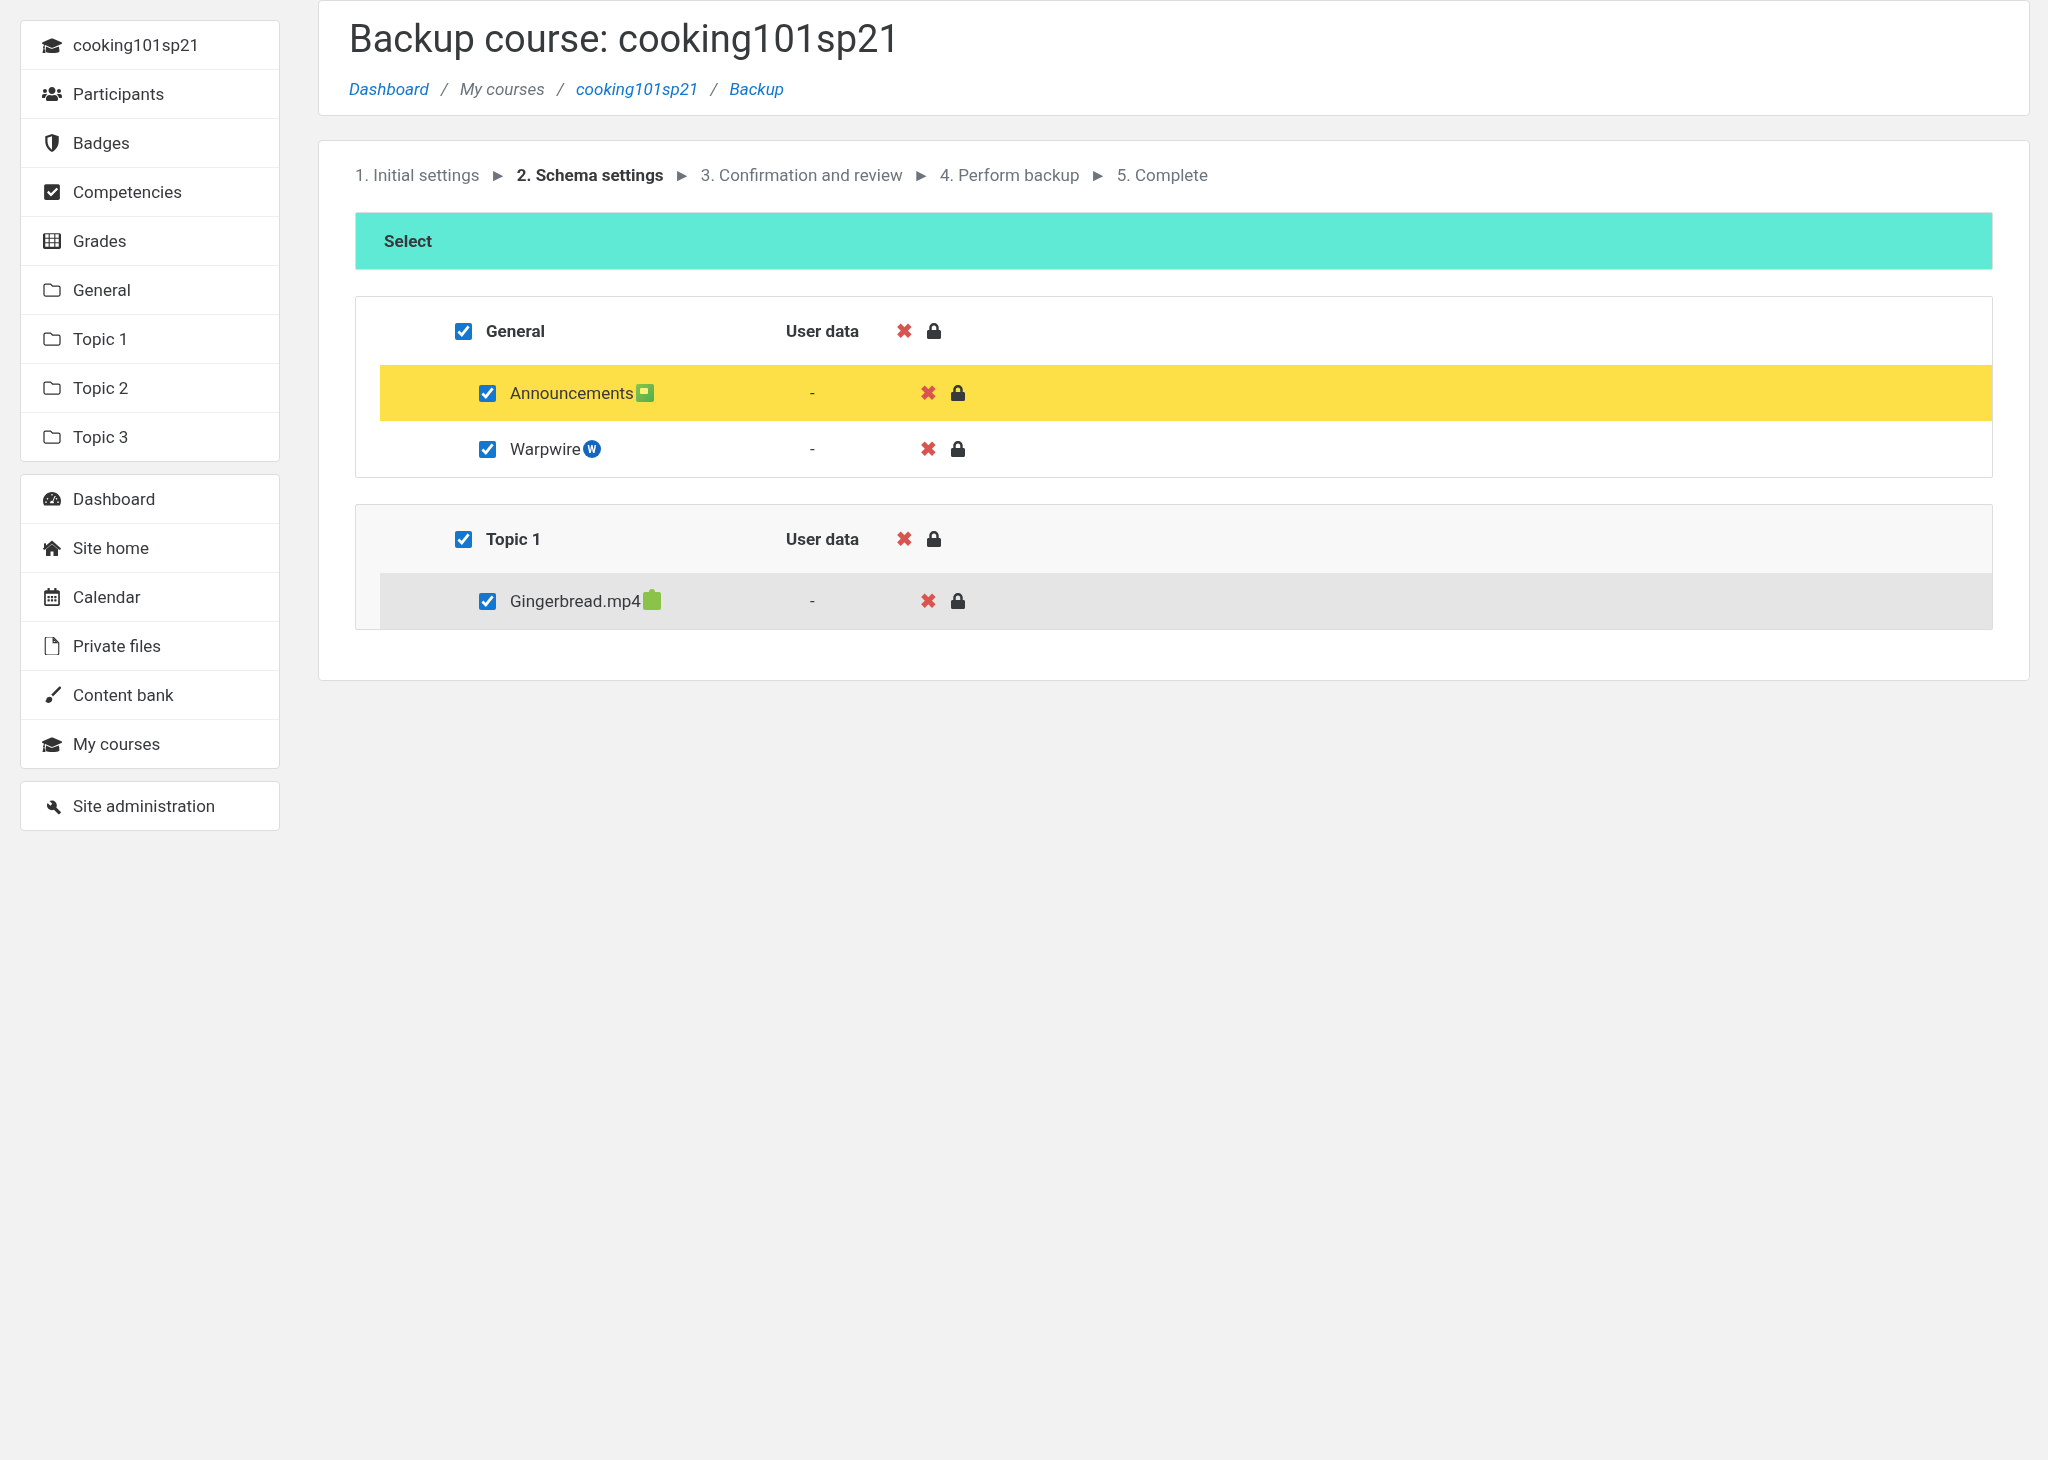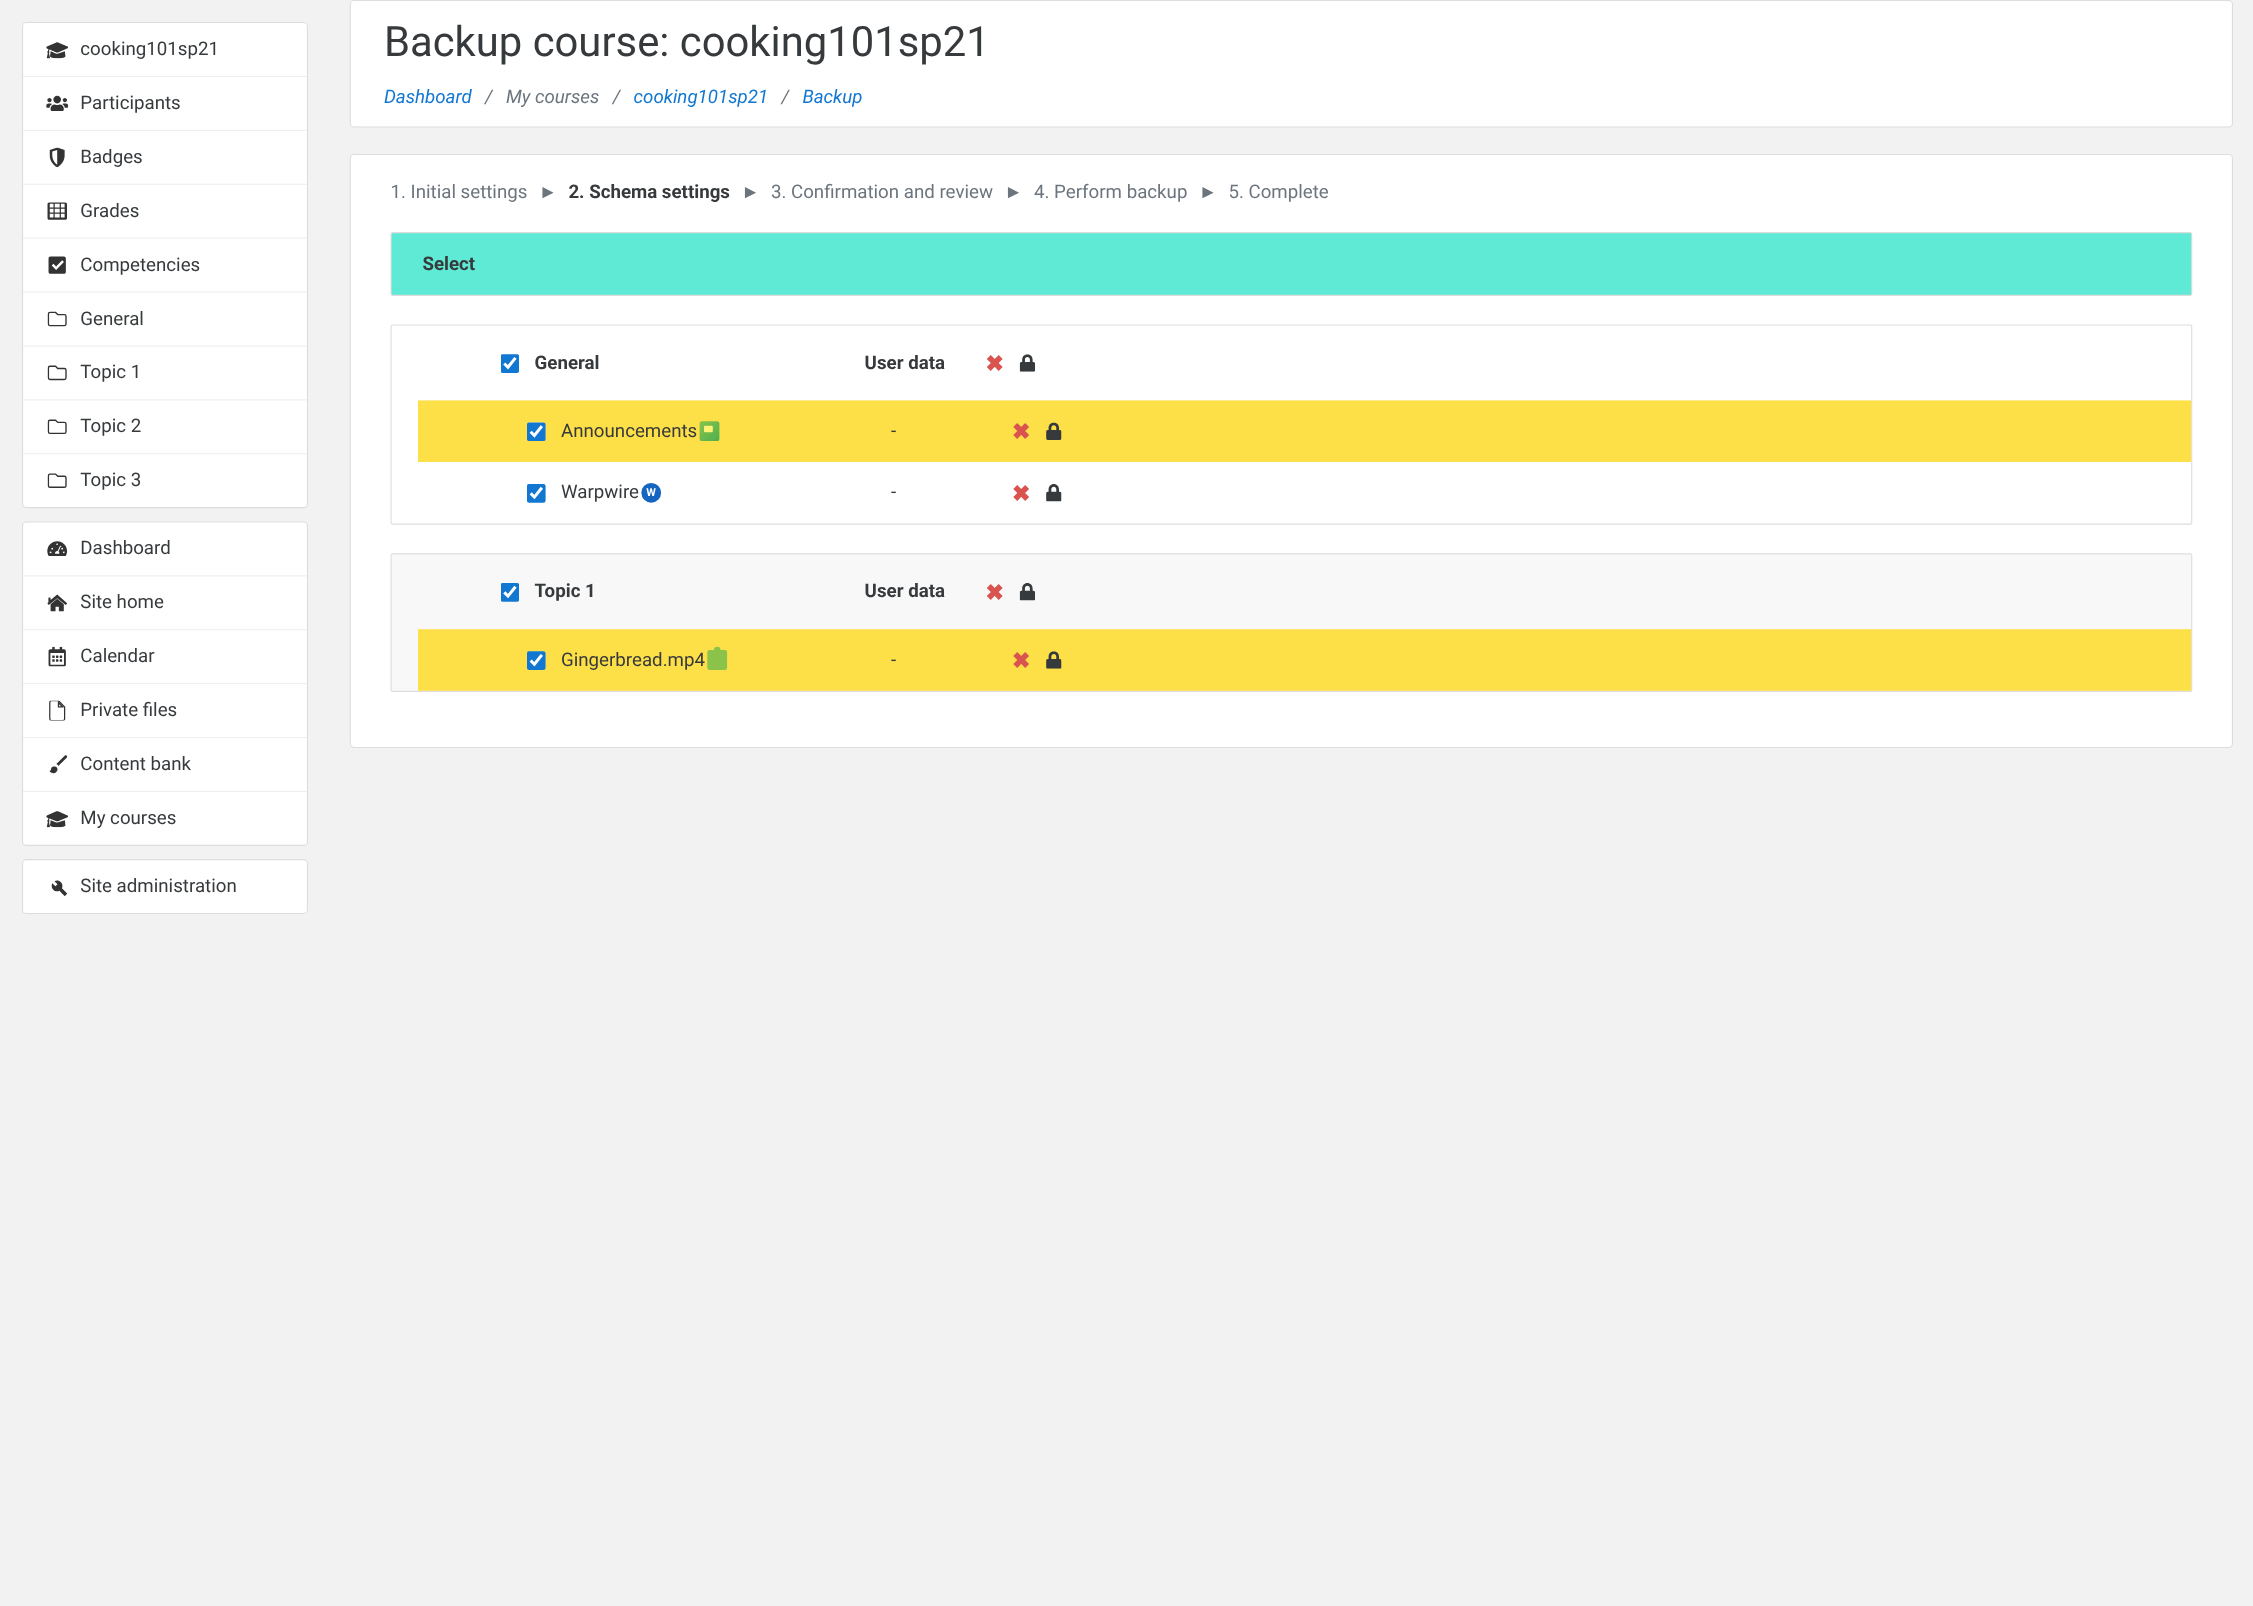--- a/index.html
+++ b/index.html
@@ -72,33 +72,33 @@
       <div class="nav-item">
         <span class="icon">
             <svg width="18" height="18" viewBox="0 0 512 512" fill="currentColor">
               <path d="M256 0l192 64v144c0 132-86 255-192 304C150 463 64 340 64 208V64L256 0zm0 66L128 109v99c0 99 55 192 128 238V66z"></path>
             </svg>
           </span>
         <span>Badges</span>
       </div>
       <div class="nav-item">
         <span class="icon">
+            <svg width="18" height="18" viewBox="0 0 448 512" fill="currentColor">
+              <path d="M400 32H48C22 32 0 54 0 80v352c0 26 22 48 48 48h352c26 0 48-22 48-48V80c0-26-22-48-48-48zM195 381L82 268l45-45 68 68 158-158 45 45L195 381z"></path>
+            </svg>
+          </span>
+        <span>Competencies</span>
+      </div>
+      <div class="nav-item">
+        <span class="icon">
             <svg width="18" height="18" viewBox="0 0 512 512" fill="currentColor">
               <path d="M464 32H48C22 32 0 54 0 80v352c0 27 22 48 48 48h416c27 0 48-21 48-48V80c0-26-21-48-48-48zM160 416H64v-96h96v96zm0-128H64v-96h96v96zm0-128H64V64h96v96zm160 256H192v-96h128v96zm0-128H192v-96h128v96zm0-128H192V64h128v96zm128 256h-96v-96h96v96zm0-128h-96v-96h96v96zm0-128h-96V64h96v96z"></path>
             </svg>
           </span>
         <span>Grades</span>
-      </div>
-      <div class="nav-item">
-        <span class="icon">
-            <svg width="18" height="18" viewBox="0 0 448 512" fill="currentColor">
-              <path d="M400 32H48C22 32 0 54 0 80v352c0 26 22 48 48 48h352c26 0 48-22 48-48V80c0-26-22-48-48-48zM195 381L82 268l45-45 68 68 158-158 45 45L195 381z"></path>
-            </svg>
-          </span>
-        <span>Competencies</span>
       </div>
       <div class="nav-item">
         <span class="icon">
             <svg width="18" height="16" viewBox="0 0 512 512" fill="none" stroke="currentColor" stroke-width="40">
               <path d="M464 128H272l-64-64H48C22 64 0 86 0 112v288c0 27 22 48 48 48h416c27 0 48-21 48-48V176c0-26-21-48-48-48z"></path>
             </svg>
           </span>
         <span>General</span>
       </div>
       <div class="nav-item">
@@ -288,21 +288,21 @@
           <div class="status-cell">
             <span class="x-icon">✖</span>
             <span class="lock-icon">
                 <svg width="14" height="16" viewBox="0 0 448 512" fill="currentColor">
                   <path d="M400 224h-24v-72C376 68 308 0 224 0S72 68 72 152v72H48c-27 0-48 22-48 48v192c0 27 21 48 48 48h352c27 0 48-21 48-48V272c0-26-21-48-48-48zm-104 0H152v-72c0-40 32-72 72-72s72 32 72 72v72z"></path>
                 </svg>
               </span>
           </div>
         </div>
         <div style="padding-left:24px;">
-          <div class="row" style="background:#fde047">
+          <div class="row" style="background:#e5e5e5">
             <div class="chk-cell">
                 <input type="checkbox" checked="" style="">
               </div>
             <div class="name-cell">
                 <span>Gingerbread.mp4</span>
                 <span class="activity-icon puzzle-icon"></span>
               </div>
             <div class="ud-cell">-</div>
             <div class="status-cell">
               <span class="x-icon">✖</span>

